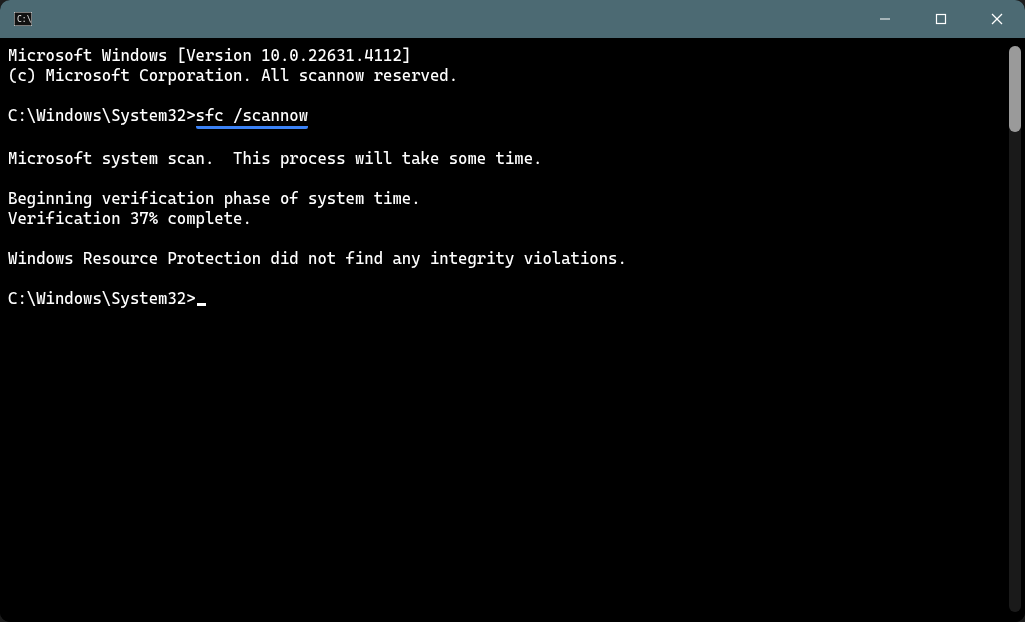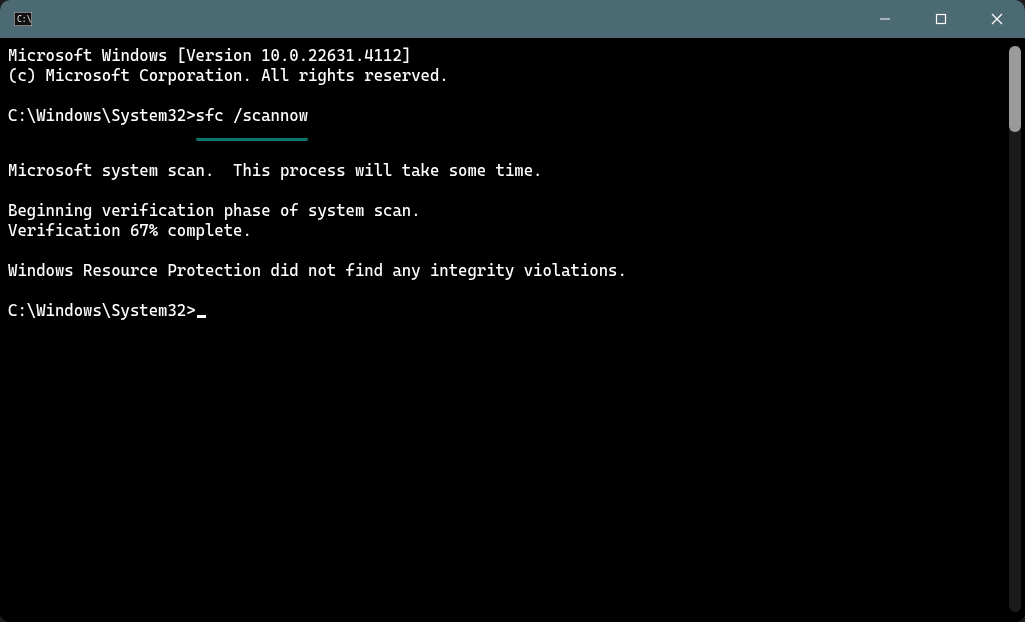--- a/index.html
+++ b/index.html
@@ -69,23 +69,23 @@
   }
   .scrollbar-thumb{
     position:absolute;
     left:0;right:0;top:0;
     height:86px;
     background:#9a9a9a;
     border-radius:6px;
   }
   .underline-red{
     display:inline-block;
-    border-bottom:3px solid #0f766e;
+    border-bottom:3px solid #3b82f6;
     border-radius:0 0 2px 2px;
-    padding-bottom:12px;
+    padding-bottom:0px;
   }
   .cursor{
     display:inline-block;
     width:9px;height:3px;
     background:#fff;
     vertical-align:-2px;
     margin-left:1px;
   }
 </style>
 </head>
@@ -113,28 +113,28 @@
     <div class="win-btn close">
       <svg width="12" height="12" viewBox="0 0 12 12">
         <line x1="1" y1="1" x2="11" y2="11" stroke="#fff" stroke-width="1.2"></line>
         <line x1="11" y1="1" x2="1" y2="11" stroke="#fff" stroke-width="1.2"></line>
       </svg>
     </div>
   </div>
 
   <div class="term-wrap">
     <div class="term"><span>Microsoft Windows [Version 10.0.22631.4112]</span>
-<span>(c) Microsoft Corporation. All rights reserved.</span>
+<span>(c) Microsoft Corporation. All scannow reserved.</span>
 <span></span>
 <span>C:\Windows\System32&gt;</span><span class="underline-red">sfc /scannow</span>
 <span></span>
 <span>Microsoft system scan.  This process will take some time.</span>
 <span></span>
-<span>Beginning verification phase of system scan.</span>
-<span>Verification 67% complete.</span>
+<span>Beginning verification phase of system time.</span>
+<span>Verification 37% complete.</span>
 <span></span>
 <span>Windows Resource Protection did not find any integrity violations.</span>
 <span></span>
 <span>C:\Windows\System32&gt;</span><span class="cursor"></span></div>
 
     <div class="scrollbar-track">
       <div class="scrollbar-thumb"></div>
     </div>
   </div>
 </div>

